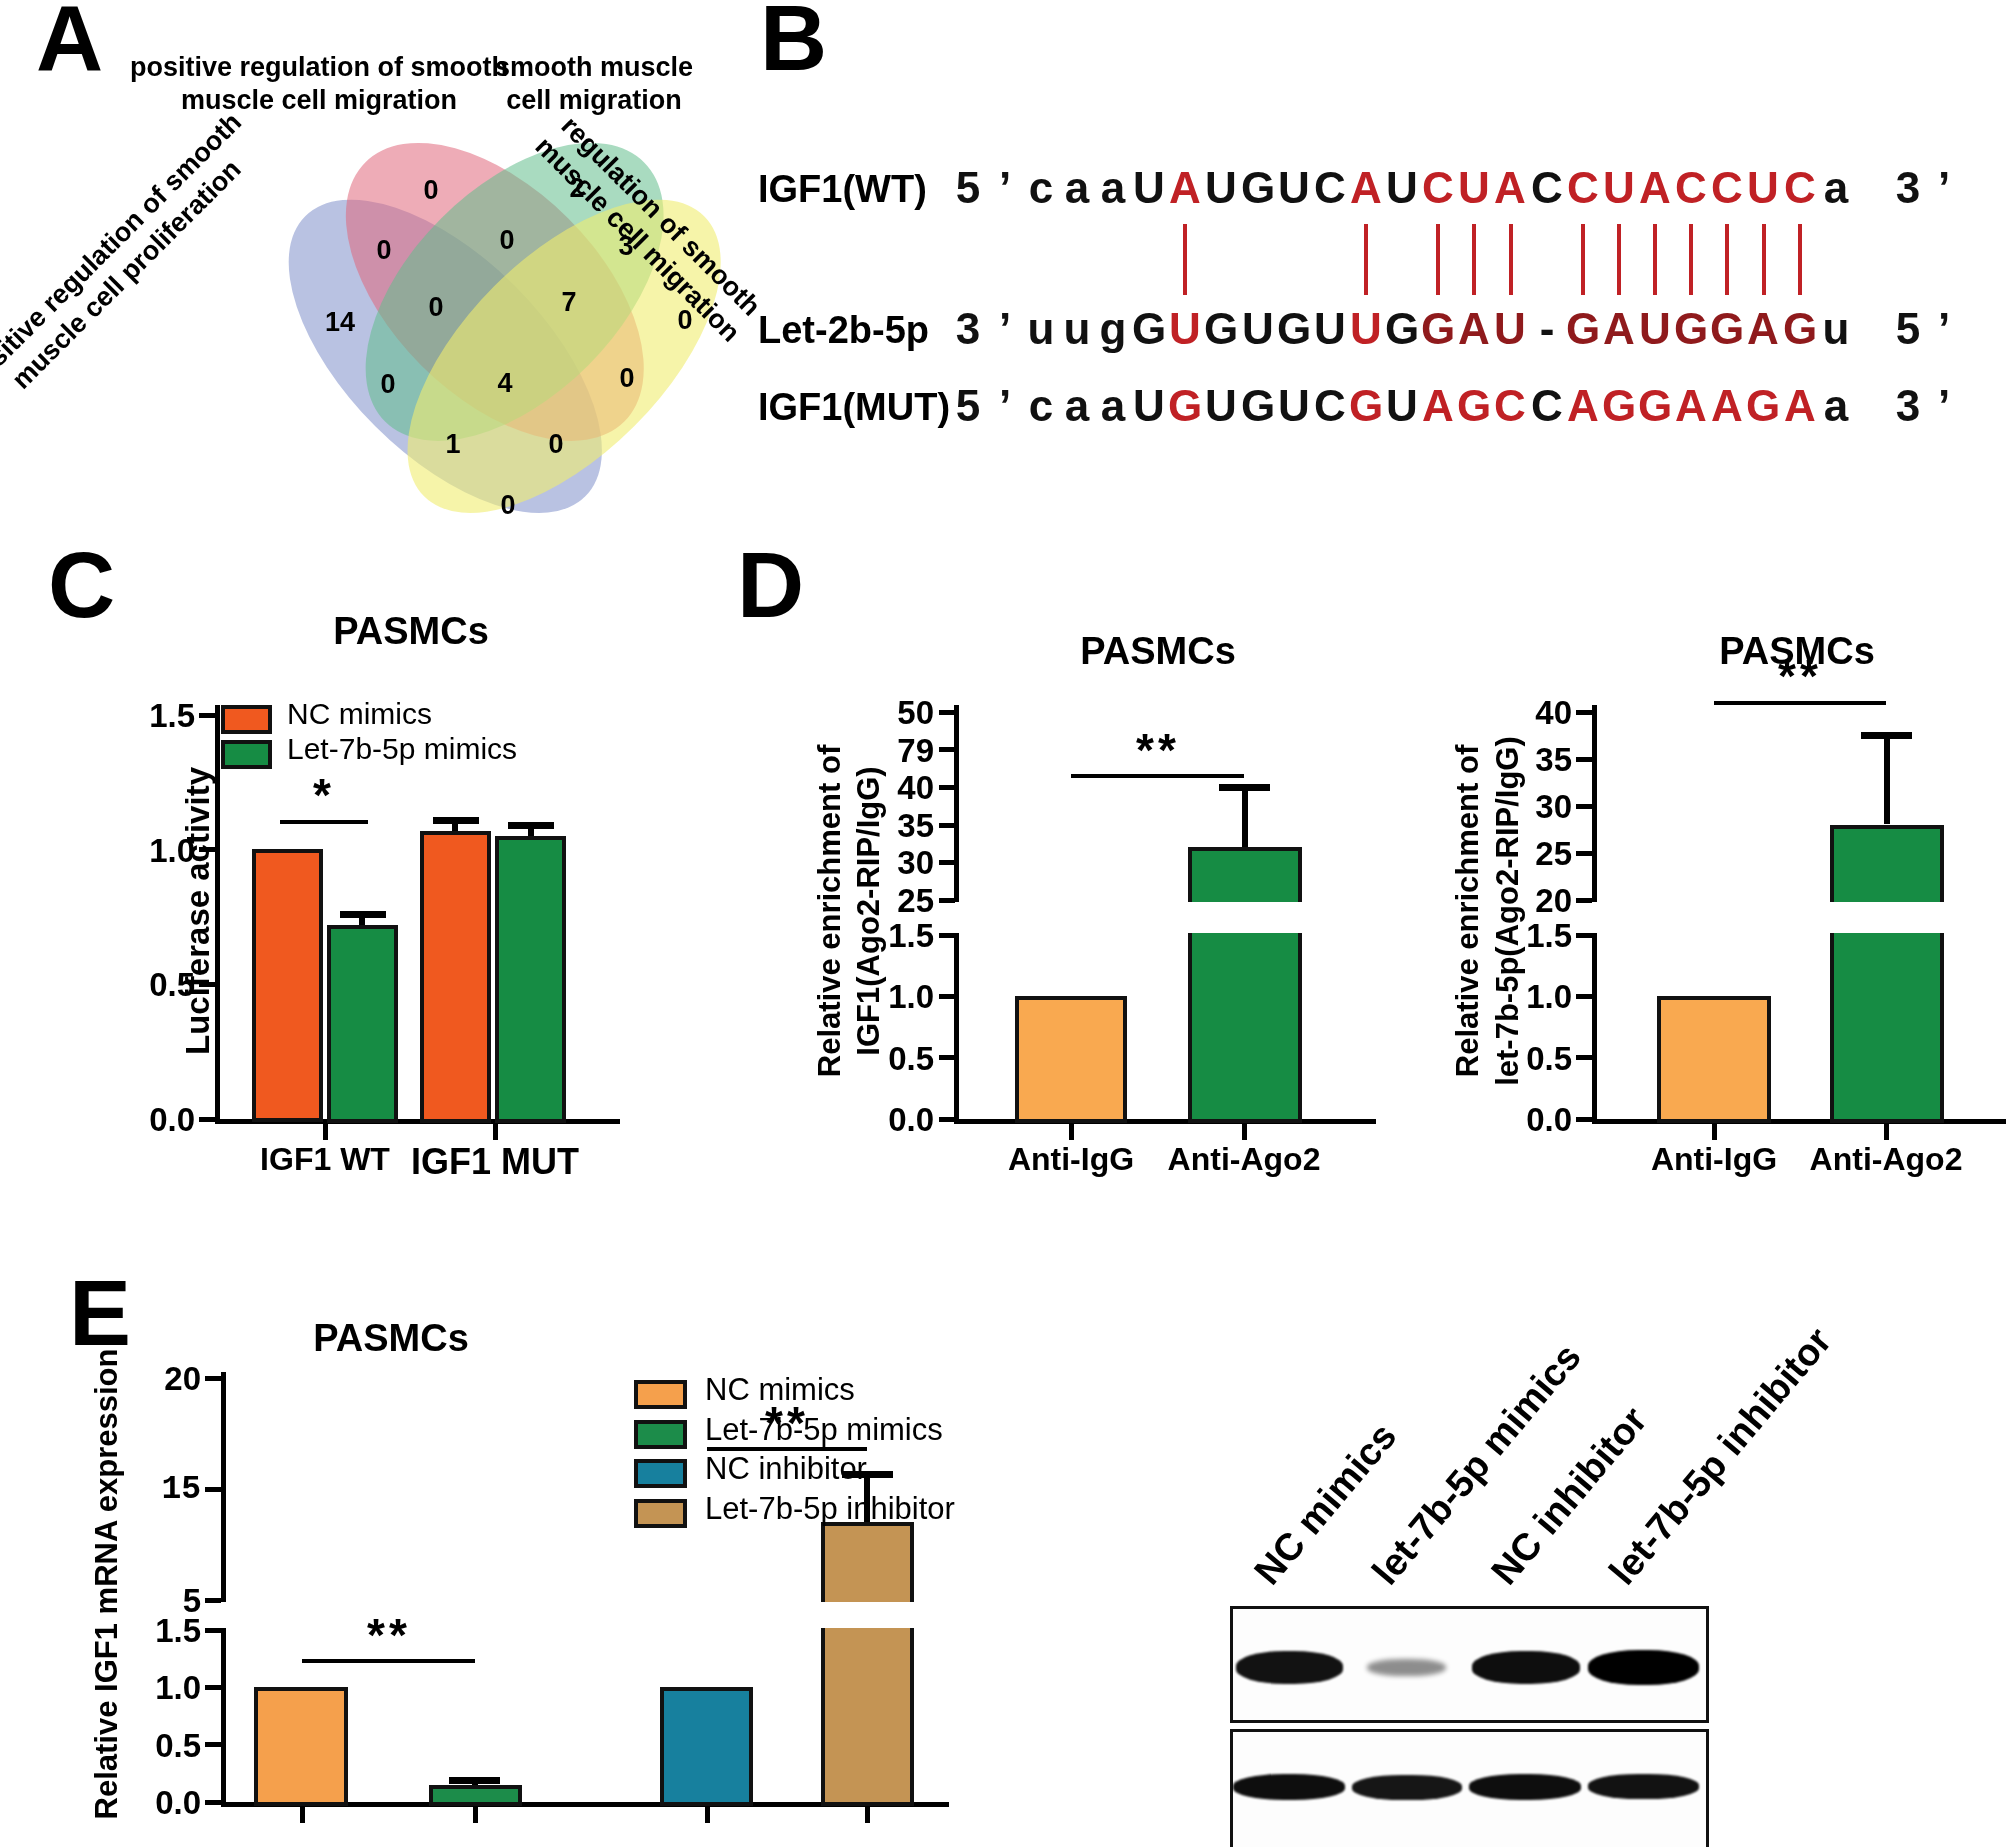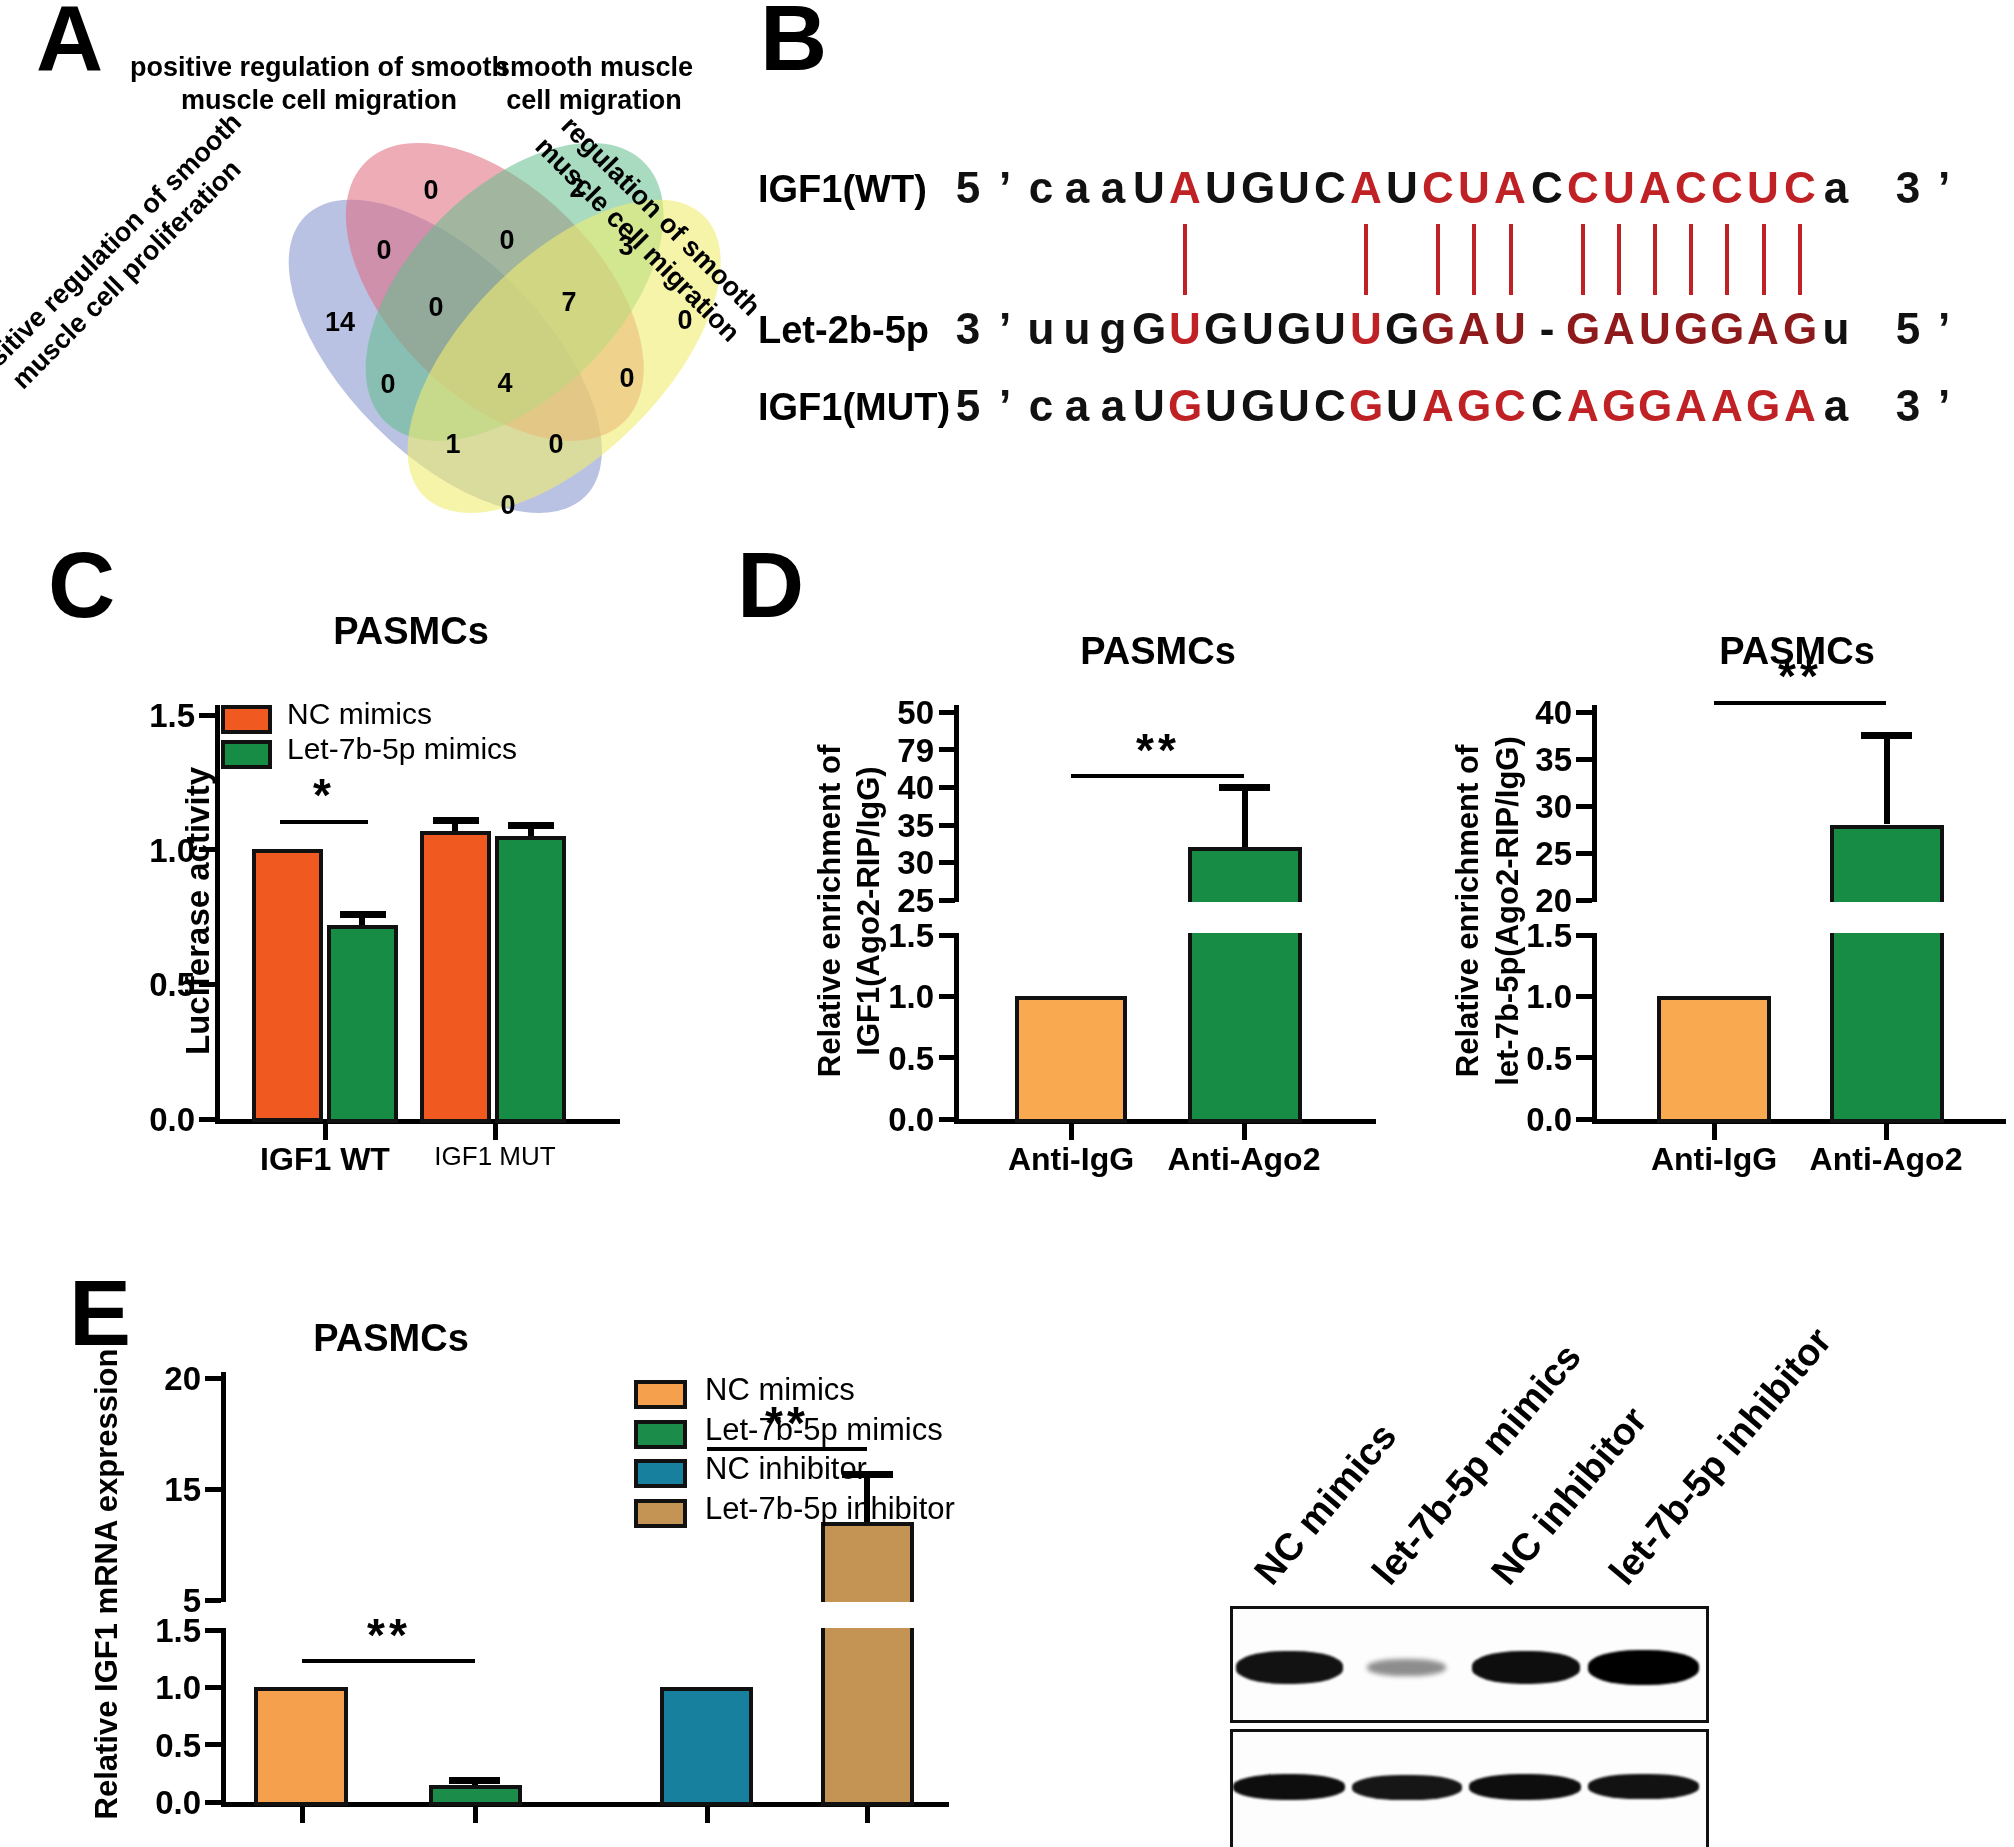--- a/index.html
+++ b/index.html
@@ -201,21 +201,21 @@
       <div style="position: absolute; left: 327px; top: 925px; width: 63px; height: 190px; background: rgb(22, 140, 68); border: 4px solid rgb(17, 17, 17);"></div>
       <div style="position: absolute; left: 359px; top: 914px; width: 6px; height: 10.8px; background: rgb(0, 0, 0);"></div>
       <div style="position: absolute; left: 340px; top: 911px; width: 46px; height: 7px; background: rgb(0, 0, 0);"></div>
       <div style="position: absolute; left: 420px; top: 831px; width: 63px; height: 284px; background: rgb(240, 89, 31); border: 4px solid rgb(17, 17, 17);"></div>
       <div style="position: absolute; left: 452px; top: 820px; width: 6px; height: 10.8px; background: rgb(0, 0, 0);"></div>
       <div style="position: absolute; left: 433px; top: 817px; width: 46px; height: 7px; background: rgb(0, 0, 0);"></div>
       <div style="position: absolute; left: 495px; top: 836px; width: 63px; height: 279px; background: rgb(22, 140, 68); border: 4px solid rgb(17, 17, 17);"></div>
       <div style="position: absolute; left: 528px; top: 825px; width: 6px; height: 10.8px; background: rgb(0, 0, 0);"></div>
       <div style="position: absolute; left: 508px; top: 822px; width: 46px; height: 7px; background: rgb(0, 0, 0);"></div>
       <div style="position: absolute; left: 325px; top: 1141px; font-size: 32px; font-weight: 700; transform: translateX(-50%); white-space: nowrap;">IGF1 WT</div>
-      <div style="position: absolute; left: 495px; top: 1141px; font-size: 26px; font-weight: 400; transform: translateX(-50%); white-space: nowrap;">IGF1 MUT</div>
+      <div style="position: absolute; left: 495px; top: 1141px; font-size: 36px; font-weight: 700; transform: translateX(-50%); white-space: nowrap;">IGF1 MUT</div>
       <div style="position: absolute; left: 280px; top: 820px; width: 88px; height: 4px; background: rgb(0, 0, 0);"></div>
       <div style="position: absolute; left: 324px; top: 768px; font-size: 46px; font-weight: 700; letter-spacing: 4px; white-space: nowrap; transform: translateX(-50%);">*</div>
       <div style="position: absolute; left: 221px; top: 705px; width: 43px; height: 21px; background: rgb(240, 89, 31); border: 4px solid rgb(17, 17, 17);"></div>
       <div style="position: absolute; left: 287px; top: 697px; font-size: 30px; font-weight: 400; white-space: nowrap;">NC mimics</div>
       <div style="position: absolute; left: 221px; top: 740px; width: 43px; height: 21px; background: rgb(22, 140, 68); border: 4px solid rgb(17, 17, 17);"></div>
       <div style="position: absolute; left: 287px; top: 732px; font-size: 30px; font-weight: 400; white-space: nowrap;">Let-7b-5p mimics</div>
       <div style="position: absolute; left: 954px; top: 705px; width: 5px; height: 197px; background: rgb(0, 0, 0);"></div>
       <div style="position: absolute; left: 954px; top: 933px; width: 5px; height: 189px; background: rgb(0, 0, 0);"></div>
       <div style="position: absolute; left: 954px; top: 1119px; width: 422px; height: 5px; background: rgb(0, 0, 0);"></div>
       <div style="position: absolute; left: 939px; top: 1117px; width: 16px; height: 5px; background: rgb(0, 0, 0);"></div>
@@ -288,21 +288,21 @@
       <div style="position: absolute; left: 116px; top: 1786px; width: 85px; text-align: right; font-size: 33px; font-weight: 700; line-height: 1;">0.0</div>
       <div style="position: absolute; left: 205px; top: 1742px; width: 16px; height: 5px; background: rgb(0, 0, 0);"></div>
       <div style="position: absolute; left: 116px; top: 1729px; width: 85px; text-align: right; font-size: 33px; font-weight: 700; line-height: 1;">0.5</div>
       <div style="position: absolute; left: 205px; top: 1685px; width: 16px; height: 5px; background: rgb(0, 0, 0);"></div>
       <div style="position: absolute; left: 116px; top: 1671px; width: 85px; text-align: right; font-size: 33px; font-weight: 700; line-height: 1;">1.0</div>
       <div style="position: absolute; left: 205px; top: 1628px; width: 16px; height: 5px; background: rgb(0, 0, 0);"></div>
       <div style="position: absolute; left: 116px; top: 1614px; width: 85px; text-align: right; font-size: 33px; font-weight: 700; line-height: 1;">1.5</div>
       <div style="position: absolute; left: 205px; top: 1598px; width: 16px; height: 5px; background: rgb(0, 0, 0);"></div>
       <div style="position: absolute; left: 116px; top: 1584px; width: 85px; text-align: right; font-size: 33px; font-weight: 700; line-height: 1;">5</div>
       <div style="position: absolute; left: 205px; top: 1487px; width: 16px; height: 5px; background: rgb(0, 0, 0);"></div>
-      <div style="position: absolute; left: 116px; top: 1473px; width: 85px; text-align: right; font-size: 33px; font-weight: 700; line-height: 1;">15</div>
+      <div style="position: absolute; left: 116px; top: 1473px; width: 85px; text-align: right; font-size: 33px; font-weight: 700; line-height: 1; font-family: Liberation Mono, monospace;">15</div>
       <div style="position: absolute; left: 205px; top: 1376px; width: 16px; height: 5px; background: rgb(0, 0, 0);"></div>
       <div style="position: absolute; left: 116px; top: 1362px; width: 85px; text-align: right; font-size: 33px; font-weight: 700; line-height: 1;">20</div>
       <div style="position: absolute; left: 300px; top: 1807px; width: 5px; height: 16px; background: rgb(0, 0, 0);"></div>
       <div style="position: absolute; left: 473px; top: 1807px; width: 5px; height: 16px; background: rgb(0, 0, 0);"></div>
       <div style="position: absolute; left: 705px; top: 1807px; width: 5px; height: 16px; background: rgb(0, 0, 0);"></div>
       <div style="position: absolute; left: 865px; top: 1807px; width: 5px; height: 16px; background: rgb(0, 0, 0);"></div>
       <div style="position: absolute; left: 254px; top: 1687px; width: 86px; height: 111px; background: rgb(245, 160, 76); border: 4px solid rgb(17, 17, 17);"></div>
       <div style="position: absolute; left: 429px; top: 1785px; width: 85px; height: 13.3px; background: rgb(28, 140, 74); border: 4px solid rgb(17, 17, 17);"></div>
       <div style="position: absolute; left: 472px; top: 1780px; width: 6px; height: 4.6px; background: rgb(0, 0, 0);"></div>
       <div style="position: absolute; left: 449px; top: 1777px; width: 51px; height: 7px; background: rgb(0, 0, 0);"></div>

